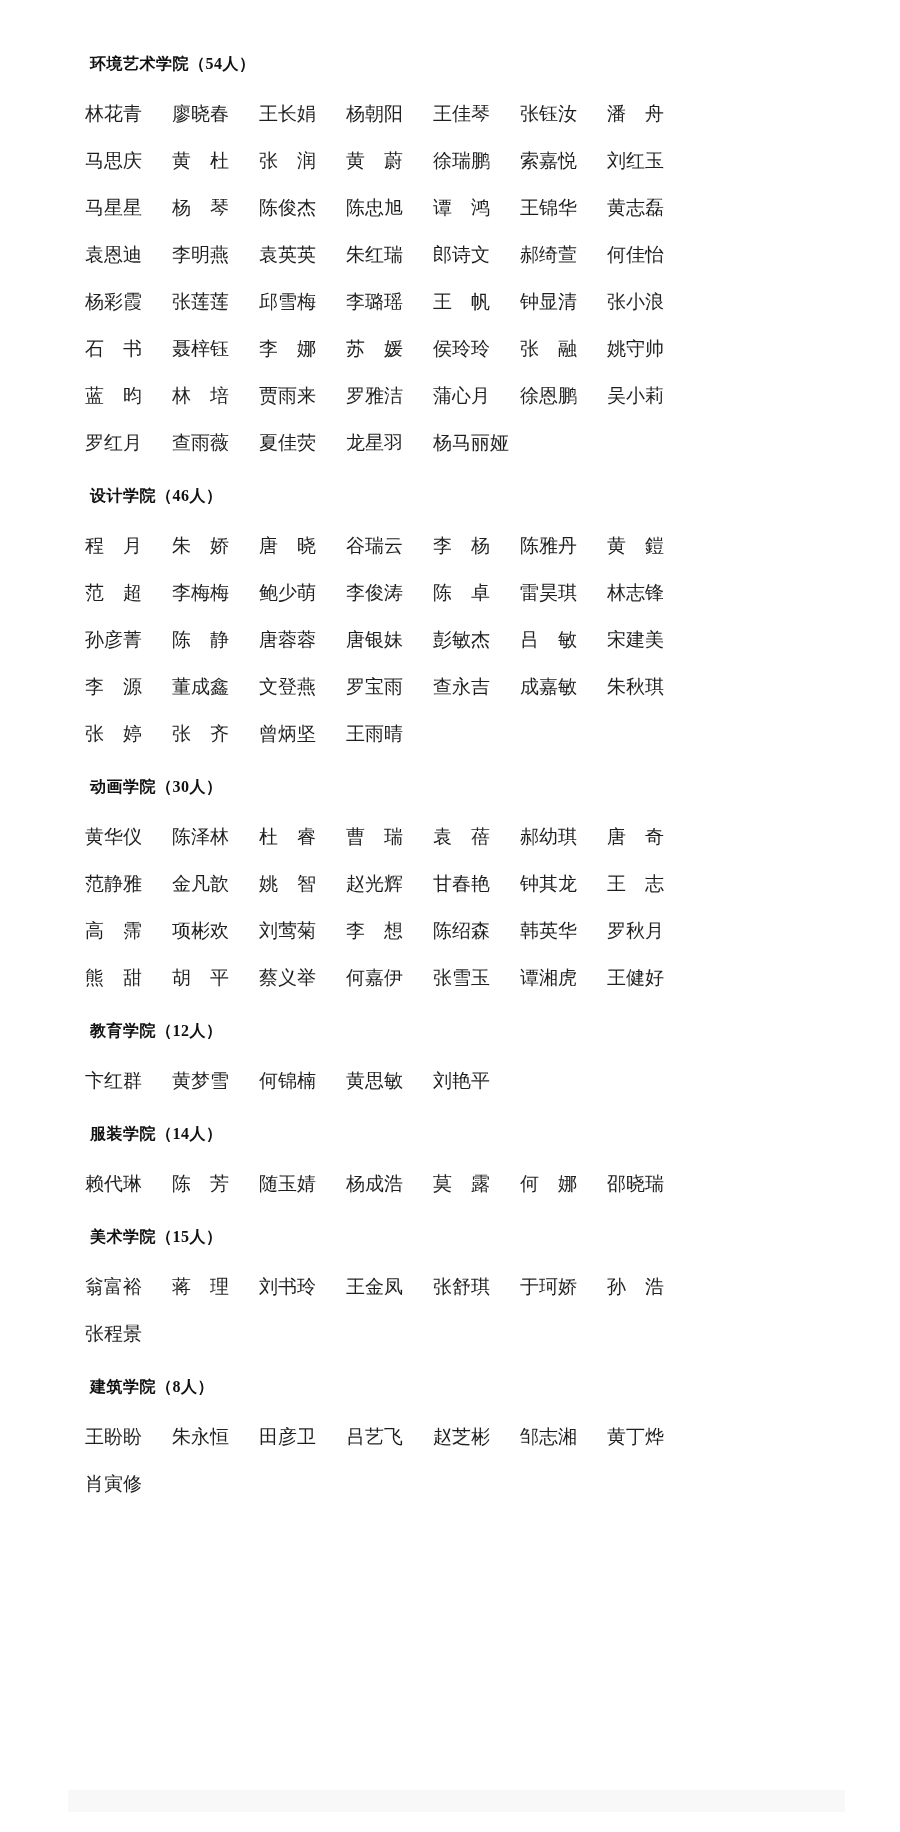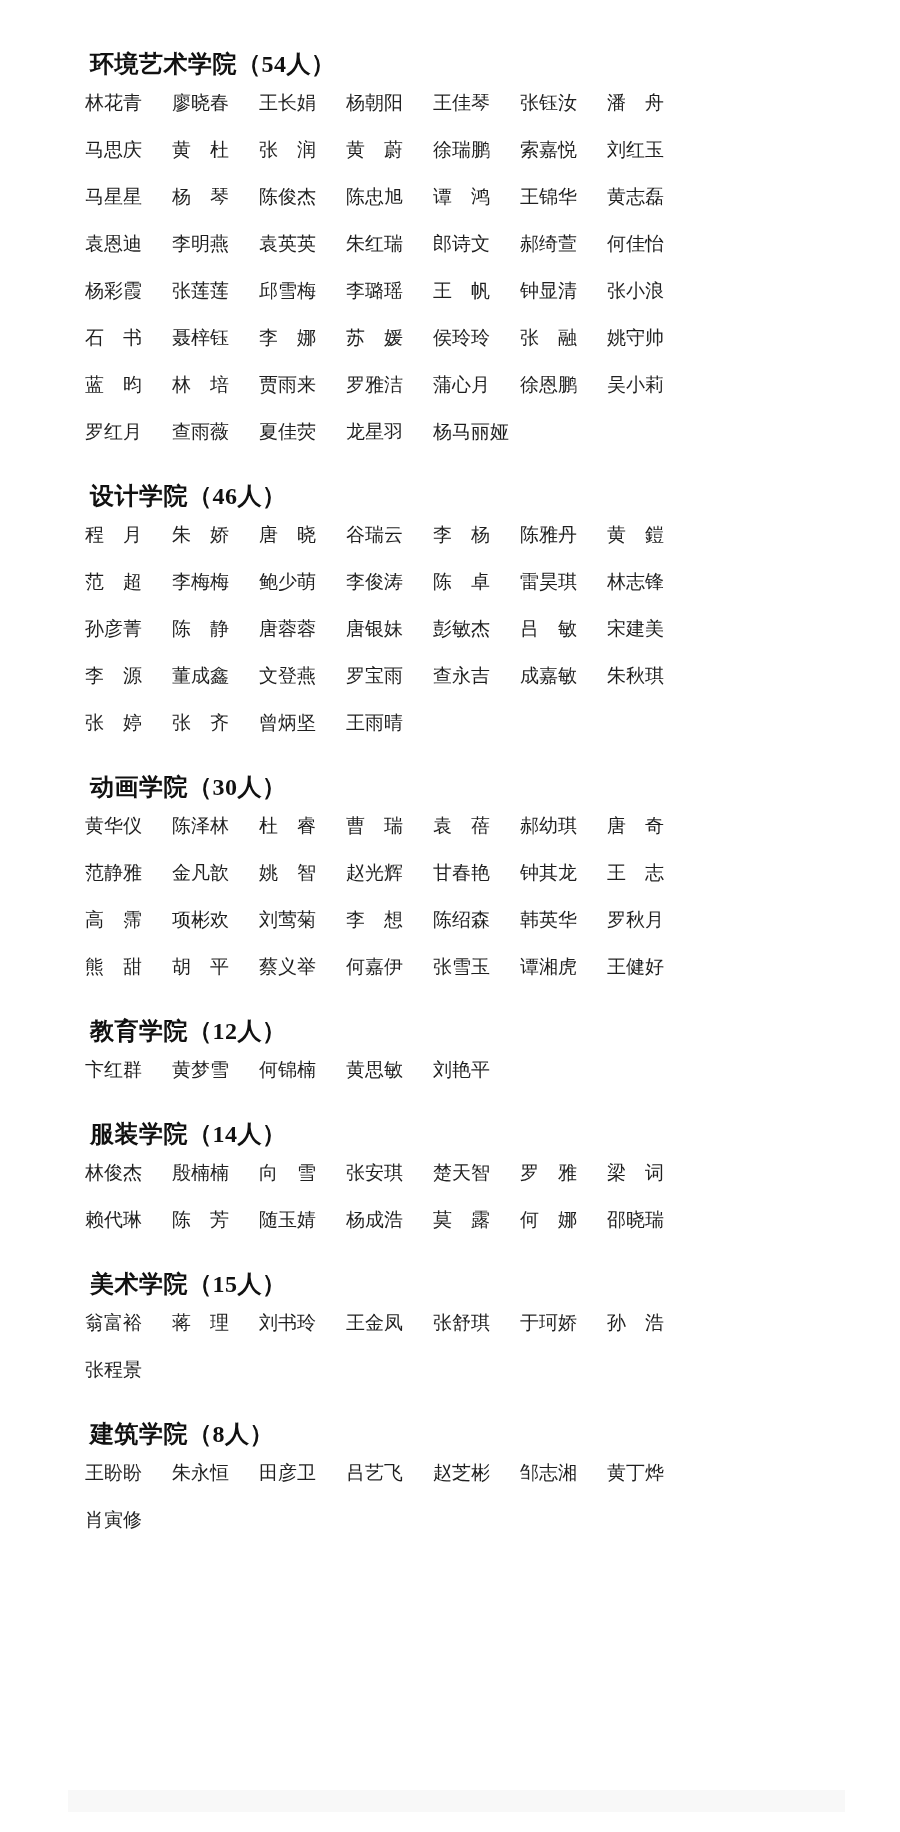--- a/index.html
+++ b/index.html
@@ -11,33 +11,34 @@
     width: 900px;
     min-height: 1832px;
     position: relative;
     font-family: "Liberation Serif", "DejaVu Serif", serif;
     color: #1f1f1f;
   }
   .doc {
     padding: 50px 50px 0 85px;
   }
   .section-title {
-    font-size: 24px;
+    font-size: 16px;
     font-weight: bold;
     line-height: 28px;
     margin: 16px 0 12px 5px;
     color: #111111;
     letter-spacing: 0.5px;
   }
   .section:first-child .section-title {
     margin-top: 0;
   }
   .name-row {
     height: 47px;
     display: flex;
+    align-items: center;
     font-size: 19px;
   }
   .person-name {
     display: inline-block;
     min-width: 57px;
     margin-right: 30px;
     white-space: pre;
   }
   .footer-band {
     position: absolute;
@@ -215,29 +216,20 @@
           <span class="person-name">卞红群</span>
           <span class="person-name">黄梦雪</span>
           <span class="person-name">何锦楠</span>
           <span class="person-name">黄思敏</span>
           <span class="person-name">刘艳平</span>
         </div>
       </div>
       <div class="section">
         <div class="section-title">服装学院（14人）</div>
         <div class="name-row">
-          <span class="person-name">林俊杰</span>
-          <span class="person-name">殷楠楠</span>
-          <span class="person-name">向　雪</span>
-          <span class="person-name">张安琪</span>
-          <span class="person-name">楚天智</span>
-          <span class="person-name">罗　雅</span>
-          <span class="person-name">梁　词</span>
-        </div>
-        <div class="name-row">
           <span class="person-name">赖代琳</span>
           <span class="person-name">陈　芳</span>
           <span class="person-name">随玉婧</span>
           <span class="person-name">杨成浩</span>
           <span class="person-name">莫　露</span>
           <span class="person-name">何　娜</span>
           <span class="person-name">邵晓瑞</span>
         </div>
       </div>
       <div class="section">

